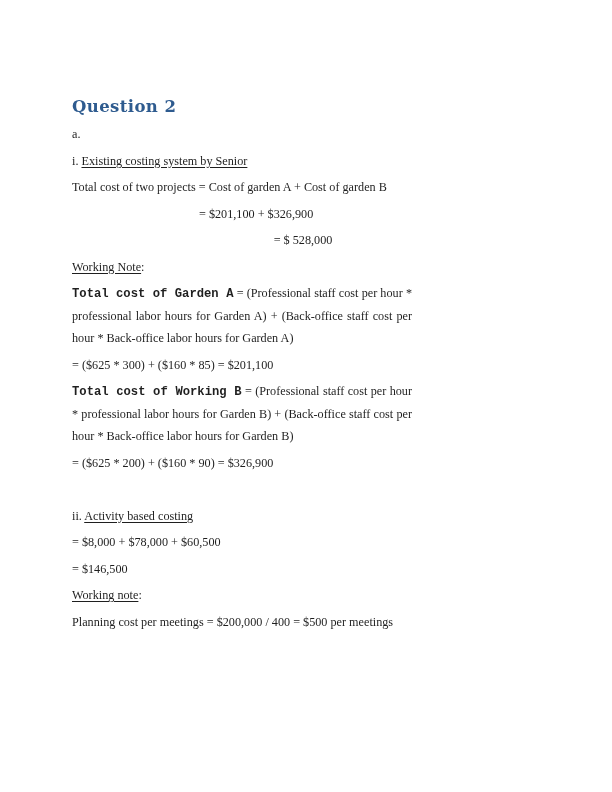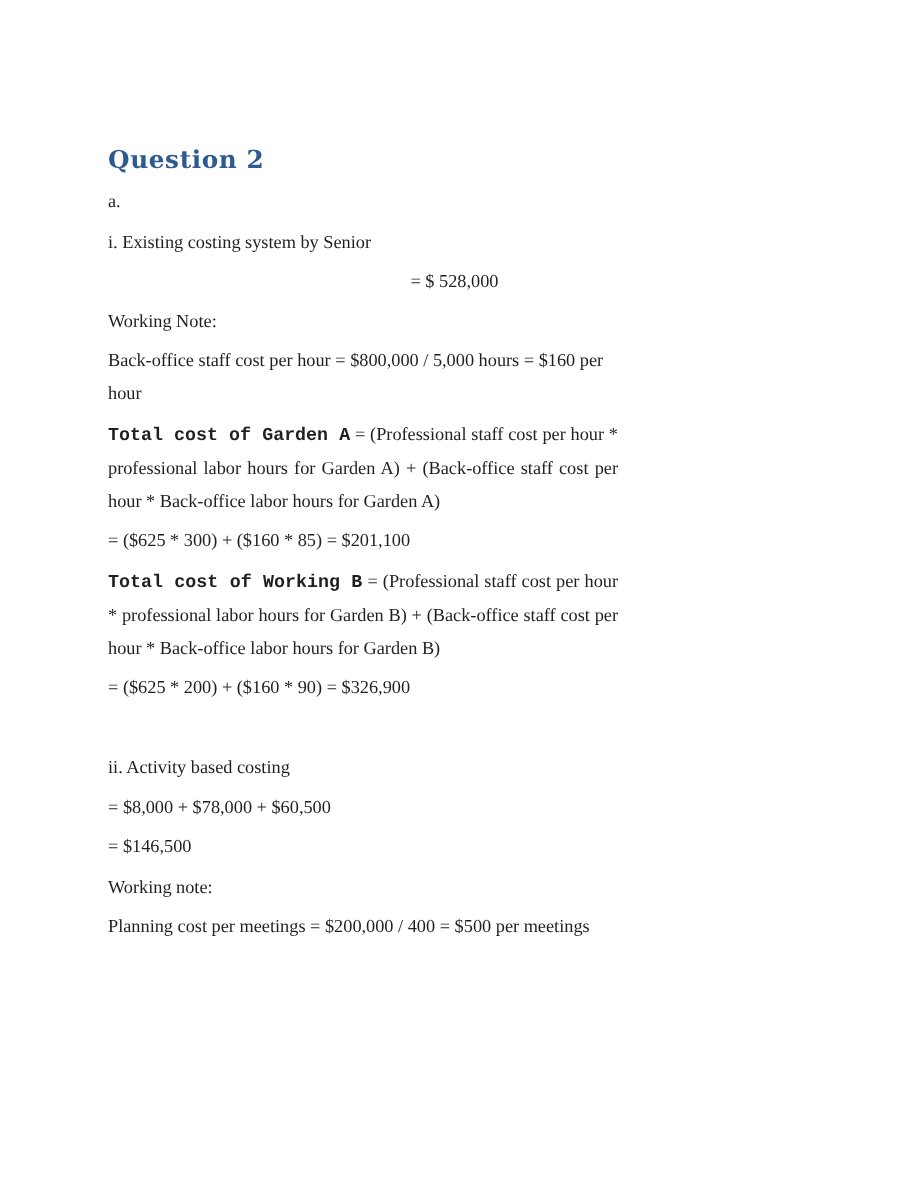--- a/index.html
+++ b/index.html
@@ -36,20 +36,21 @@
     color: var(--heading-color);
     margin: 0 0 6px 0;
   }
   .page p {
     margin: 0 0 4.5px 0;
   }
   .just {
     text-align: justify;
   }
   .u {
+    text-decoration: underline;
     text-underline-offset: 2px;
   }
   .b {
     font-weight: bold;
     font-family: Liberation Mono, monospace;
   }
   .indent-sum { padding-left: 127px; }
   .indent-result { padding-left: 122px; text-align: center; }
   .blank-line { height: 26.5px; }
 </style>
@@ -57,29 +58,30 @@
 <body>
 
 <div class="page">
 
   <h2 class="heading">Question 2</h2>
 
   <p>a.</p>
 
   <p><span>i. </span><span class="u">Existing costing system by Senior</span></p>
 
+  <p>Total cost of two projects = Cost of garden A + Cost of garden B</p>
 
+  <p class="indent-sum">= $201,100 + $326,900</p>
 
   <p class="indent-result">= $ 528,000</p>
 
   <p><span class="u">Working Note</span><span>:</span></p>
 
 
 
-  <p>Back-office staff cost per hour = $800,000 / 5,000 hours = $160 per hour</p>
 
   <p class="just"><span class="b">Total cost of Garden A</span><span> = (Professional staff cost per hour * professional labor hours for Garden A) + (Back-office staff cost per hour * Back-office labor hours for Garden A)</span></p>
 
   <p>= ($625 * 300) + ($160 * 85) = $201,100</p>
 
   <p class="just"><span class="b">Total cost of Working B</span><span> = (Professional staff cost per hour * professional labor hours for Garden B) + (Back-office staff cost per hour * Back-office labor hours for Garden B)</span></p>
 
   <p>= ($625 * 200) + ($160 * 90) = $326,900</p>
 
   <div class="blank-line"></div>

